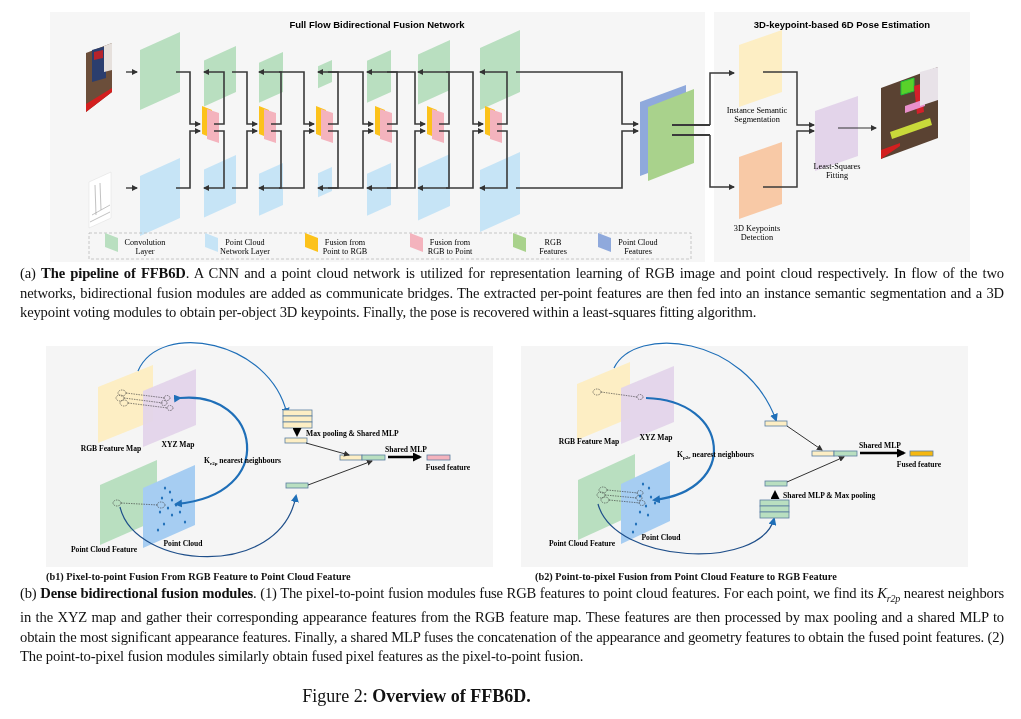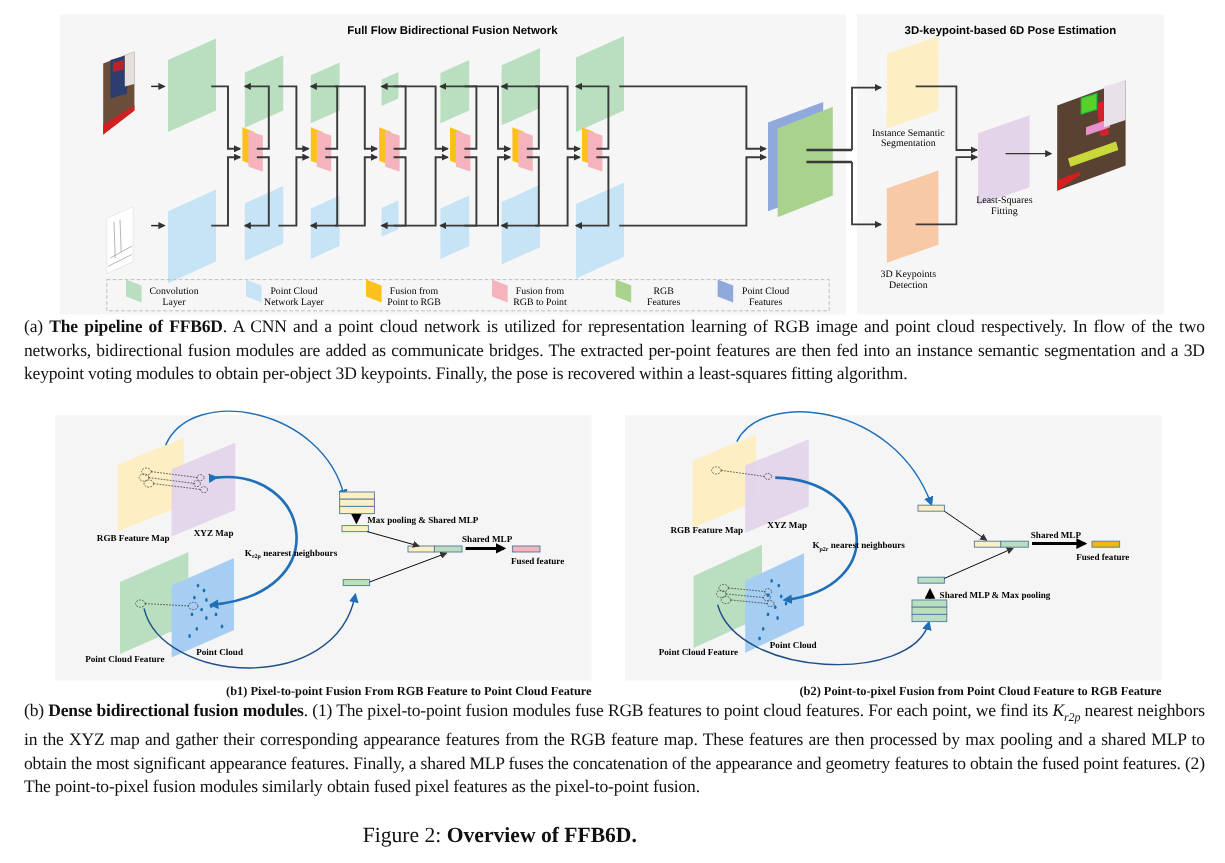--- a/index.html
+++ b/index.html
@@ -1,21 +1,21 @@
 <!DOCTYPE html>
 <html><head>
 <meta charset="utf-8">
 <style>
   html,body{margin:0;padding:0;background:#fff;}
   body{width:1021px;height:719px;position:relative;overflow:hidden;font-family:"Liberation Serif",serif;color:#111;}
   svg{position:absolute;left:0;top:0;}
   .caption{position:absolute;left:20px;width:984px;font-size:14.6px;line-height:19.5px;text-align:justify;letter-spacing:-0.15px;}
   .caption b{font-weight:bold;margin-top:12px;}
   .fig-title{position:absolute;left:0;width:833px;top:686px;text-align:center;font-size:18px;}
-  .sublabel{position:absolute;font-size:10.3px;font-weight:bold;text-align:right;}
+  .sublabel{position:absolute;font-size:10.3px;font-weight:bold;text-align:left;}
   .sans{font-family:"Liberation Sans",sans-serif;}
   .t{font-family:"Liberation Serif",serif;}
 </style>
 </head>
 <body>
 
 <svg width="1021" height="719" viewBox="0 0 1021 719">
   <defs>
     <marker id="ah" markerWidth="6" markerHeight="6" refX="5" refY="3" orient="auto" markerUnits="userSpaceOnUse">
       <path d="M0,0 L6,3 L0,6 z" fill="#333"></path>
@@ -277,17 +277,17 @@
   <text x="783" y="498" class="t" font-size="7.6" font-weight="bold">Shared MLP &amp; Max pooling</text>
   <text x="859" y="448" class="t" font-size="7.6" font-weight="bold">Shared MLP</text>
   <text x="919" y="467" text-anchor="middle" class="t" font-size="7.6" font-weight="bold">Fused feature</text>
   <text x="582" y="546" text-anchor="middle" class="t" font-size="7.6" font-weight="bold">Point Cloud Feature</text>
   <text x="661" y="540" text-anchor="middle" class="t" font-size="7.6" font-weight="bold">Point Cloud</text>
 </svg>
 
 <div class="caption" style="top:264px;"><span>(a)</span> <b>The pipeline of FFB6D</b><span>. A CNN and a point cloud network is utilized for representation learning of RGB image and point cloud respectively. In flow of the two networks, bidirectional fusion modules are added as communicate bridges. The extracted per-point features are then fed into an instance semantic segmentation and a 3D keypoint voting modules to obtain per-object 3D keypoints. Finally, the pose is recovered within a least-squares fitting algorithm.</span></div>
 
 <div class="sublabel" style="left:46px;width:447px;top:571px;">(b1) Pixel-to-point Fusion From RGB Feature to Point Cloud Feature</div>
-<div class="sublabel" style="left:521px;width:447px;top:571px;">(b2) Point-to-pixel Fusion from Point Cloud Feature to RGB Feature</div>
+<div class="sublabel" style="left:535px;width:447px;top:571px;">(b2) Point-to-pixel Fusion from Point Cloud Feature to RGB Feature</div>
 
 <div class="caption" style="top:584px;"><span>(b)</span> <b>Dense bidirectional fusion modules</b><span>. (1) The pixel-to-point fusion modules fuse RGB features to point cloud features. For each point, we find its </span><i><span>K</span><sub style="font-size:10px">r2p</sub></i><span> nearest neighbors in the XYZ map and gather their corresponding appearance features from the RGB feature map. These features are then processed by max pooling and a shared MLP to obtain the most significant appearance features. Finally, a shared MLP fuses the concatenation of the appearance and geometry features to obtain the fused point features. (2) The point-to-pixel fusion modules similarly obtain fused pixel features as the pixel-to-point fusion.</span></div>
 
 <div class="fig-title"><span>Figure 2:</span> <b>Overview of FFB6D.</b></div>
 
 </body></html>

